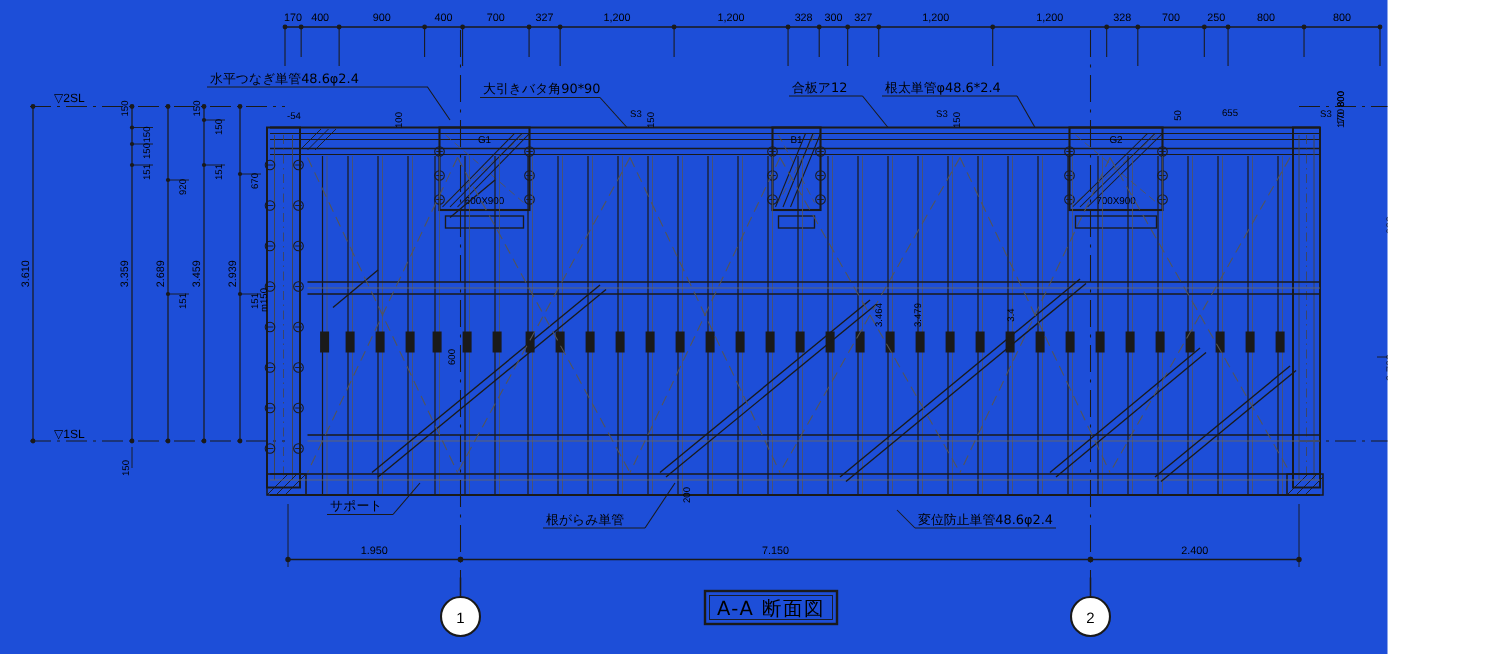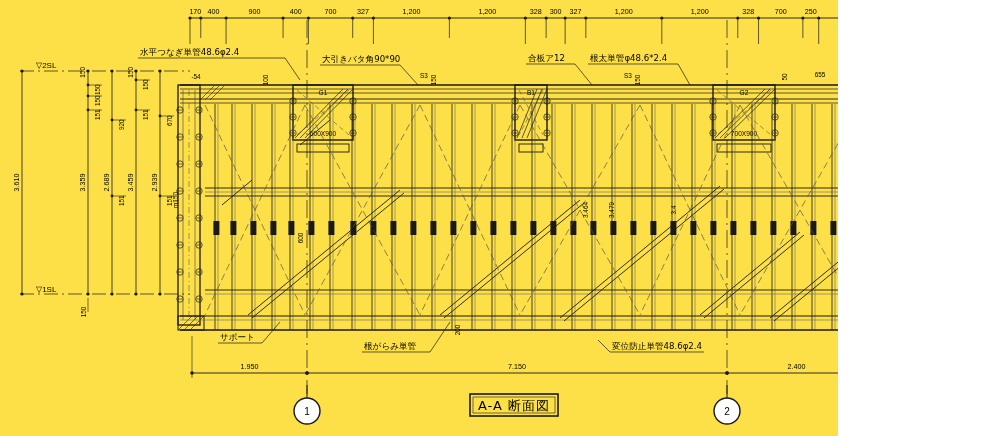--- a/index.html
+++ b/index.html
@@ -3,23 +3,23 @@
 <meta charset="utf-8">
 <style>
   * { box-sizing: border-box; }
   html, body {
     margin: 0; padding: 0;
     background: #ffffff;
     font-family: "Liberation Sans", "DejaVu Sans", sans-serif;
   }
   #sheet {
     position: relative;
-    width: 838px;
+    width: 925px;
     height: 436px;
-    background: #fde047;
+    background: #1d4ed8;
     overflow: hidden;
   }
   svg#drawing { position: absolute; left: 0; top: 0; }
   .dimtxt { font-size: 7.2px; fill: #000; font-family: "Liberation Sans", sans-serif; }
   .dimtxt-s { font-size: 6.4px; fill: #000; font-family: "Liberation Sans", sans-serif; }
   .notetxt { font-size: 8.6px; fill: #000; font-family: "DejaVu Sans", sans-serif; }
   .lvltxt { font-size: 8px; fill: #000; font-family: "Liberation Sans", sans-serif; }
   .beamtxt { font-size: 6.6px; fill: #000; font-family: "Liberation Sans", sans-serif; }
   .titletxt { font-size: 13px; fill: #000; font-family: "DejaVu Sans", sans-serif; letter-spacing: 1px; }
   .gridtxt { font-size: 10px; fill: #000; font-family: "Liberation Sans", sans-serif; }

